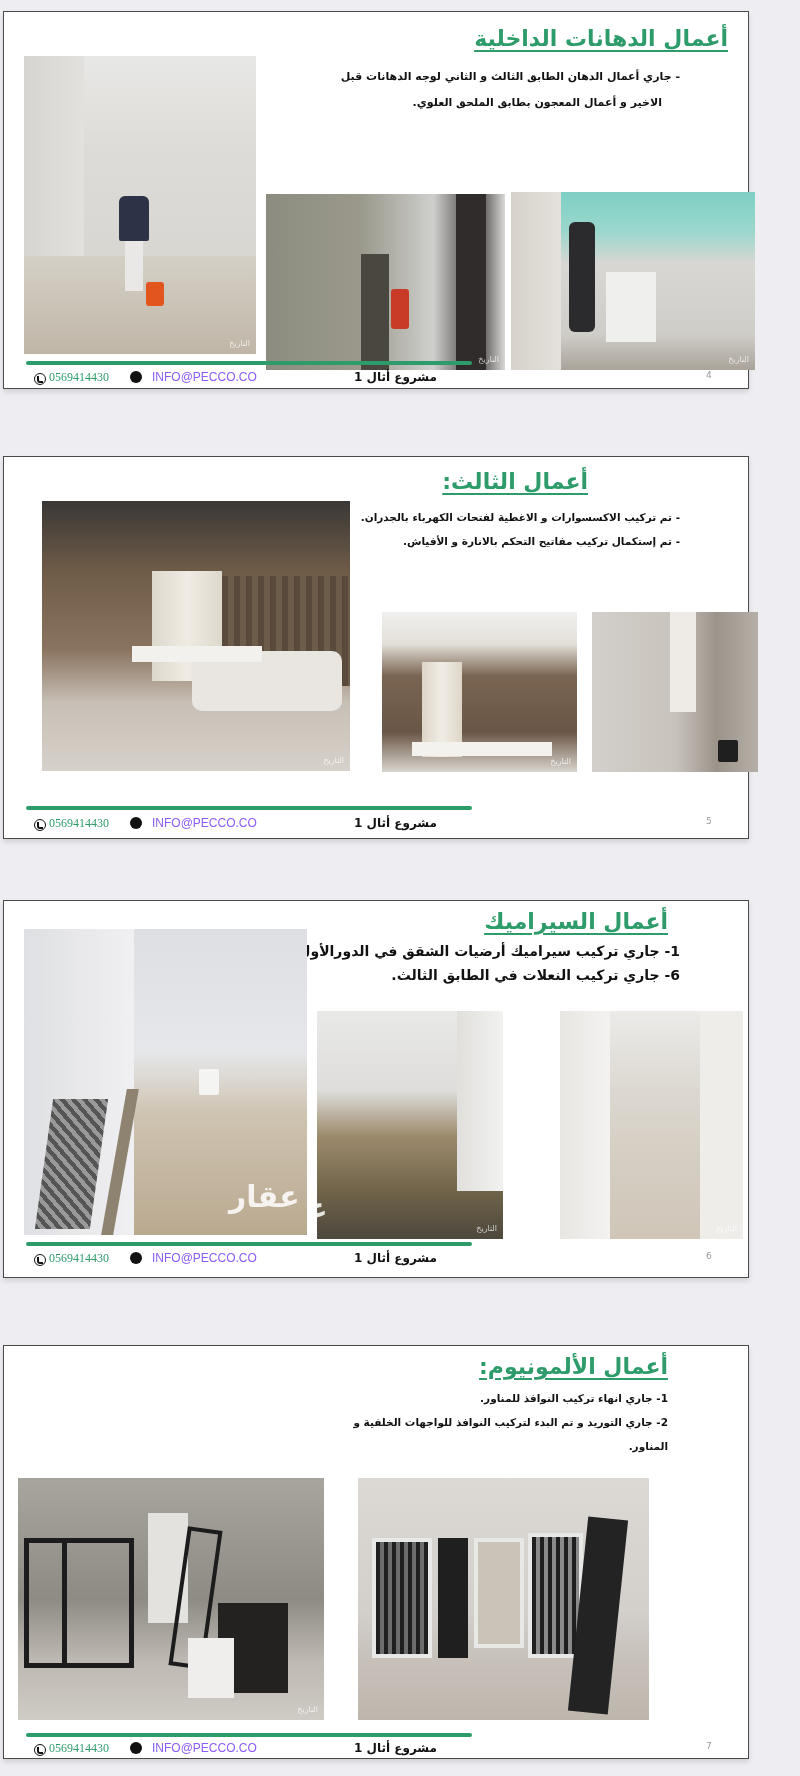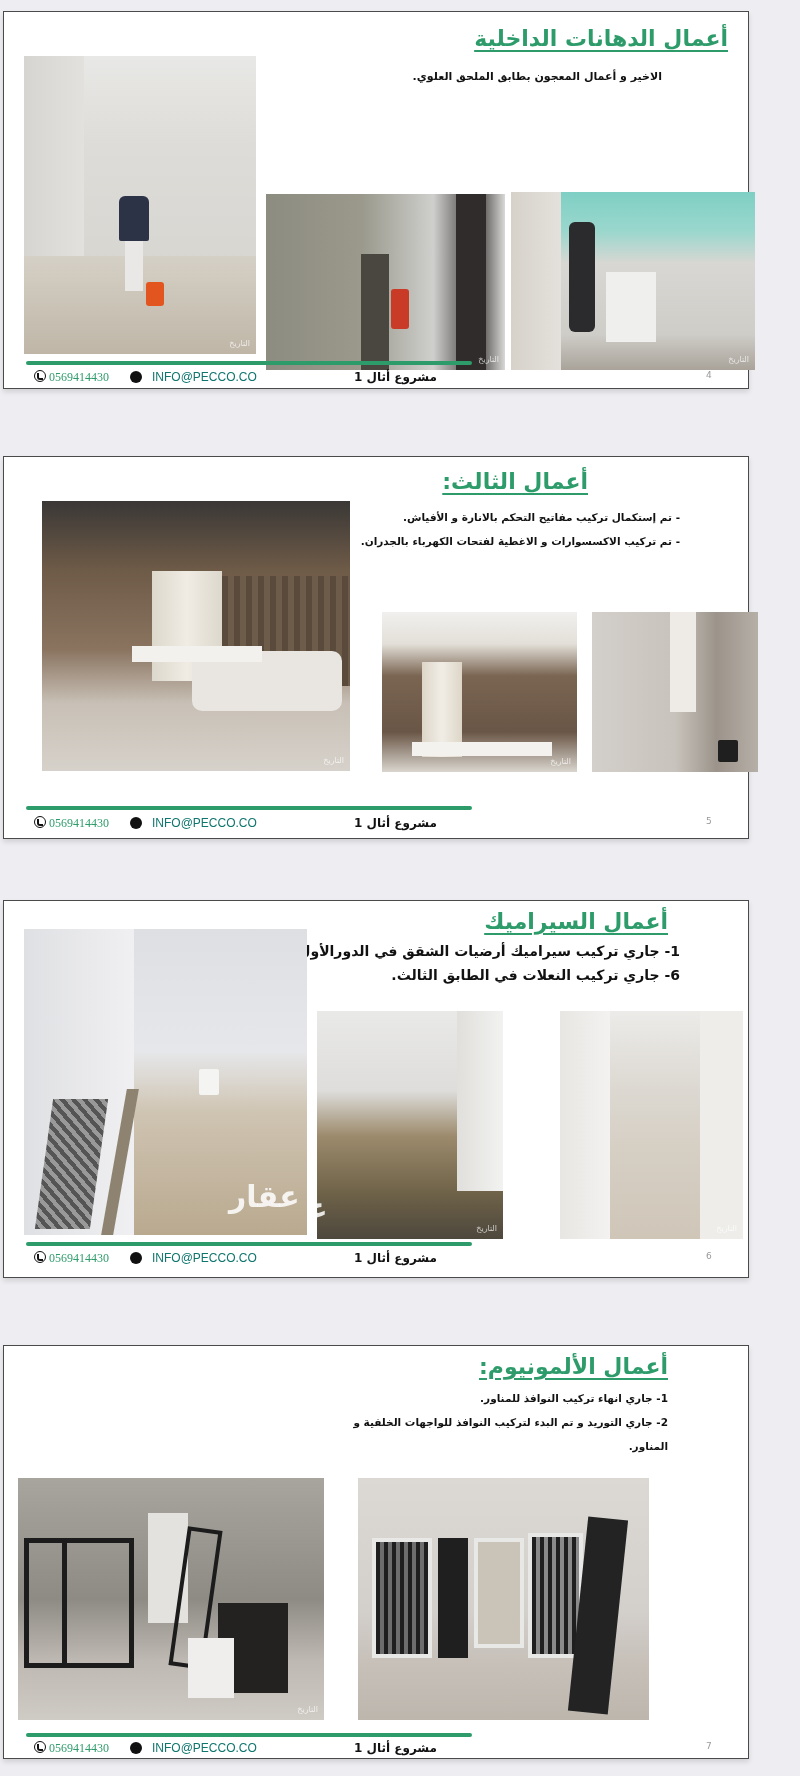--- a/index.html
+++ b/index.html
@@ -5,35 +5,36 @@
   html,body{margin:0;padding:0;}
   body{width:800px;height:1776px;background:#eeeef2;position:relative;overflow:hidden;font-family:"DejaVu Sans",sans-serif;}
   .slide{position:absolute;left:3px;width:744px;background:#fff;border:1.5px solid #4a4a4a;box-shadow:0 3px 5px rgba(0,0,0,.12);}
   .title{position:absolute;direction:rtl;font-weight:bold;color:#2e9c6a;text-decoration:underline;text-decoration-color:#2e9c6a;text-underline-offset:4px;font-size:22px;font-family:"DejaVu Sans",sans-serif;white-space:nowrap;}
   .bullets{position:absolute;direction:rtl;font-weight:bold;font-size:11px;color:#111;font-family:"DejaVu Sans",sans-serif;line-height:26px;}
   .bullets .li{white-space:nowrap;}
   .photo{position:absolute;overflow:hidden;}
   .photo .wm{position:absolute;right:6px;bottom:6px;font-size:8px;color:rgba(255,255,255,.7);font-family:"DejaVu Sans",sans-serif;}
   .bar{position:absolute;left:22px;width:446px;height:4px;background:#2e9c6a;border-radius:2px;}
   .footer{position:absolute;left:22px;height:18px;width:700px;font-size:11px;}
-  .phone{position:absolute;left:8px;top:0;color:#2e9c6a;font-family:"Liberation Serif",serif;font-size:12px;display:flex;align-items:flex-start;gap:3px;}
+  .phone{position:absolute;left:8px;top:0;color:#2e9c6a;font-family:"Liberation Serif",serif;font-size:12px;display:flex;align-items:flex-end;gap:3px;}
   .phone .ic{width:12px;height:12px;border:1.5px solid #111;border-radius:50%;box-sizing:border-box;display:inline-block;position:relative;}
   .phone .ic:after{content:"";position:absolute;left:2px;top:2px;width:4px;height:5px;border-left:2px solid #111;border-bottom:2px solid #111;border-radius:0 0 0 3px;}
-  .mail{position:absolute;left:104px;top:0;color:#0f766e;font-family:"Liberation Sans",sans-serif;font-size:12px;display:flex;align-items:center;gap:10px;}
+  .mail{position:absolute;left:104px;top:0;color:#8b5cf6;font-family:"Liberation Sans",sans-serif;font-size:12px;display:flex;align-items:center;gap:10px;}
   .mail .ic{width:12px;height:12px;background:#111;border-radius:50%;display:inline-block;}
   .proj{position:absolute;left:328px;top:0;direction:rtl;font-weight:bold;color:#111;font-size:12px;}
   .pnum{position:absolute;left:680px;top:0;font-size:9px;color:#999;}
   .aqar{position:absolute;font-size:30px;color:rgba(255,255,255,.85);font-weight:bold;direction:rtl;font-family:"DejaVu Sans",sans-serif;}
 </style>
 </head>
 <body>
 
 <div class="slide" style="top:11px;height:376px;">
   <div class="title" style="right:20px;top:14px;">أعمال الدهانات الداخلية</div>
   <div class="bullets" style="right:68px;top:52px;">
+    <div class="li">-  جاري أعمال الدهان الطابق الثالث و الثاني لوجه الدهانات قبل</div>
     <div class="li" style="margin-right:18px;">الاخير و أعمال المعجون بطابق الملحق العلوي.</div>
   </div>
   <div class="photo" style="left:20px;top:44px;width:232px;height:298px;background:linear-gradient(180deg,#e8e8e6 0%,#dedcd8 30%,#d8d6d1 70%,#c9c3b8 100%);">
     <div style="position:absolute;left:0;top:0;width:60px;height:298px;background:linear-gradient(90deg,#d6d5d2,#e2e1de);"></div>
     <div style="position:absolute;left:0;top:200px;width:232px;height:98px;background:linear-gradient(180deg,#d5d0c6,#bfb6a7);"></div>
     <div style="position:absolute;left:95px;top:140px;width:30px;height:45px;background:#2c3346;border-radius:6px 6px 2px 2px;"></div>
     <div style="position:absolute;left:101px;top:185px;width:18px;height:50px;background:#e9e8e6;"></div>
     <div style="position:absolute;left:122px;top:226px;width:18px;height:24px;background:#e2551f;border-radius:3px;"></div>
     <span class="wm">التاريخ</span>
   </div>
@@ -60,22 +61,22 @@
         <span>INFO@PECCO.CO</span>
       </span>
     <span class="proj">مشروع أثال 1</span>
     <span class="pnum">4</span>
   </div>
 </div>
 
 <div class="slide" style="top:456px;height:381px;">
   <div class="title" style="right:160px;top:12px;">أعمال الثالث:</div>
   <div class="bullets" style="right:68px;top:48px;font-size:10.5px;line-height:24px;">
+    <div class="li">-  تم تركيب الاكسسوارات و الاغطية لفتحات الكهرباء بالجدران.</div>
     <div class="li">-  تم إستكمال تركيب مفاتيح التحكم بالانارة و الأفياش.</div>
-    <div class="li">-  تم تركيب الاكسسوارات و الاغطية لفتحات الكهرباء بالجدران.</div>
   </div>
   <div class="photo" style="left:38px;top:44px;width:308px;height:270px;background:linear-gradient(180deg,#3a3836 0%,#6d5a47 25%,#8a7460 55%,#c8c0b6 75%,#d6d1ca 100%);">
     <div style="position:absolute;left:110px;top:70px;width:70px;height:110px;background:linear-gradient(90deg,#ddd8cc,#f0ece4,#ddd8cc);"></div>
     <div style="position:absolute;left:180px;top:75px;width:128px;height:110px;background:repeating-linear-gradient(90deg,#5a4a3c 0 6px,#6e5c4b 6px 12px);"></div>
     <div style="position:absolute;left:150px;top:150px;width:150px;height:60px;background:#e9e6e2;border-radius:10px;"></div>
     <div style="position:absolute;left:90px;top:145px;width:130px;height:16px;background:#f2f1ee;"></div>
     <span class="wm">التاريخ</span>
   </div>
   <div class="photo" style="left:378px;top:155px;width:195px;height:160px;background:linear-gradient(180deg,#f1f0ee 0%,#e3dfd8 20%,#7a6552 40%,#6a5646 75%,#d9d5ce 100%);">
     <div style="position:absolute;left:40px;top:50px;width:40px;height:95px;background:linear-gradient(90deg,#ddd6c8,#f1ede6,#ddd6c8);"></div>

